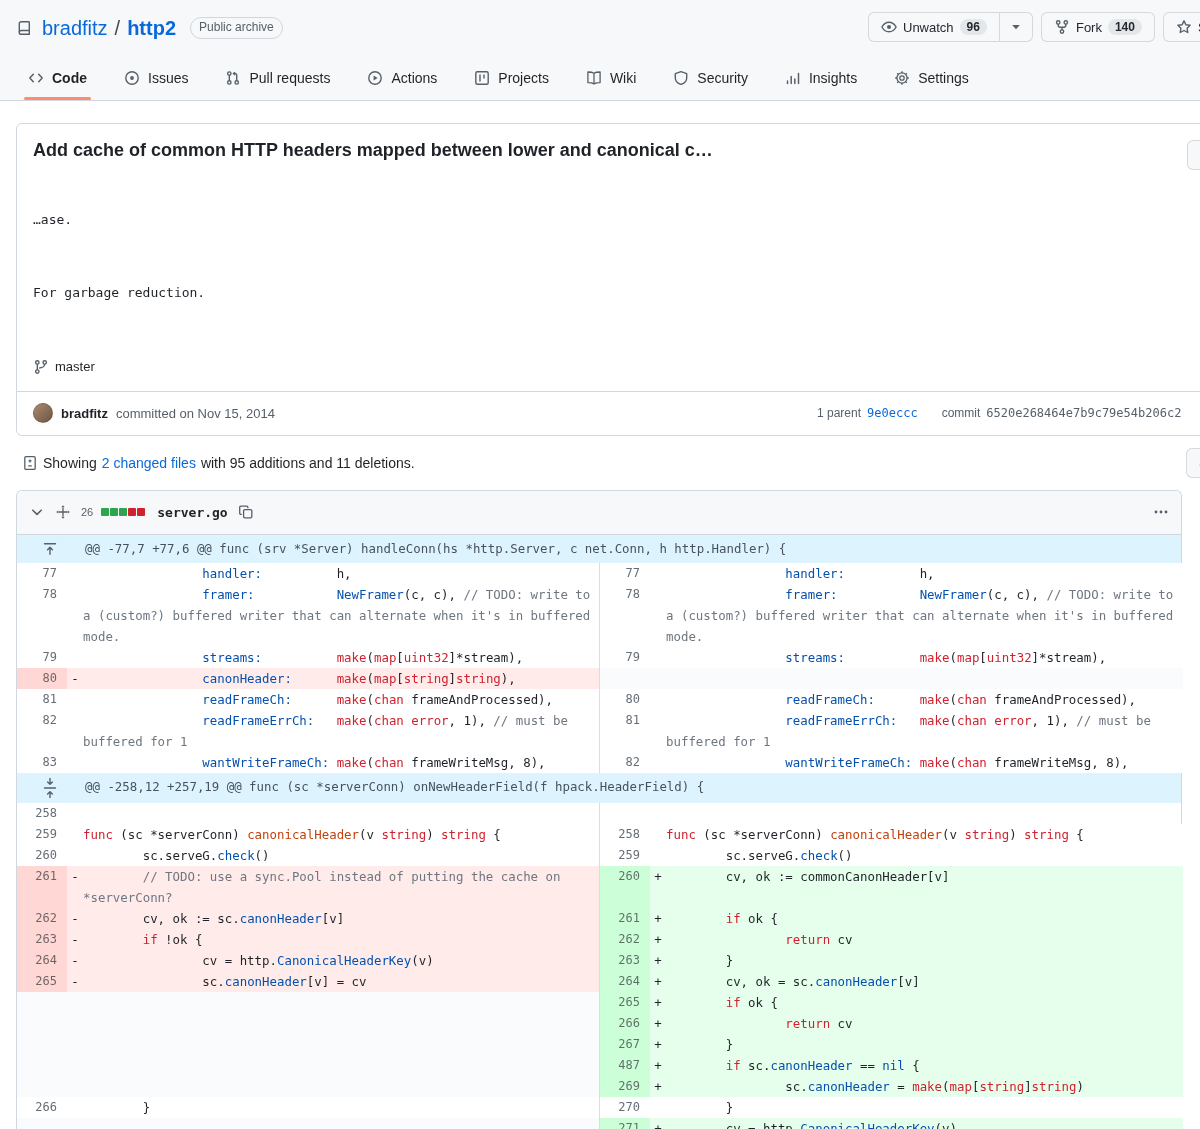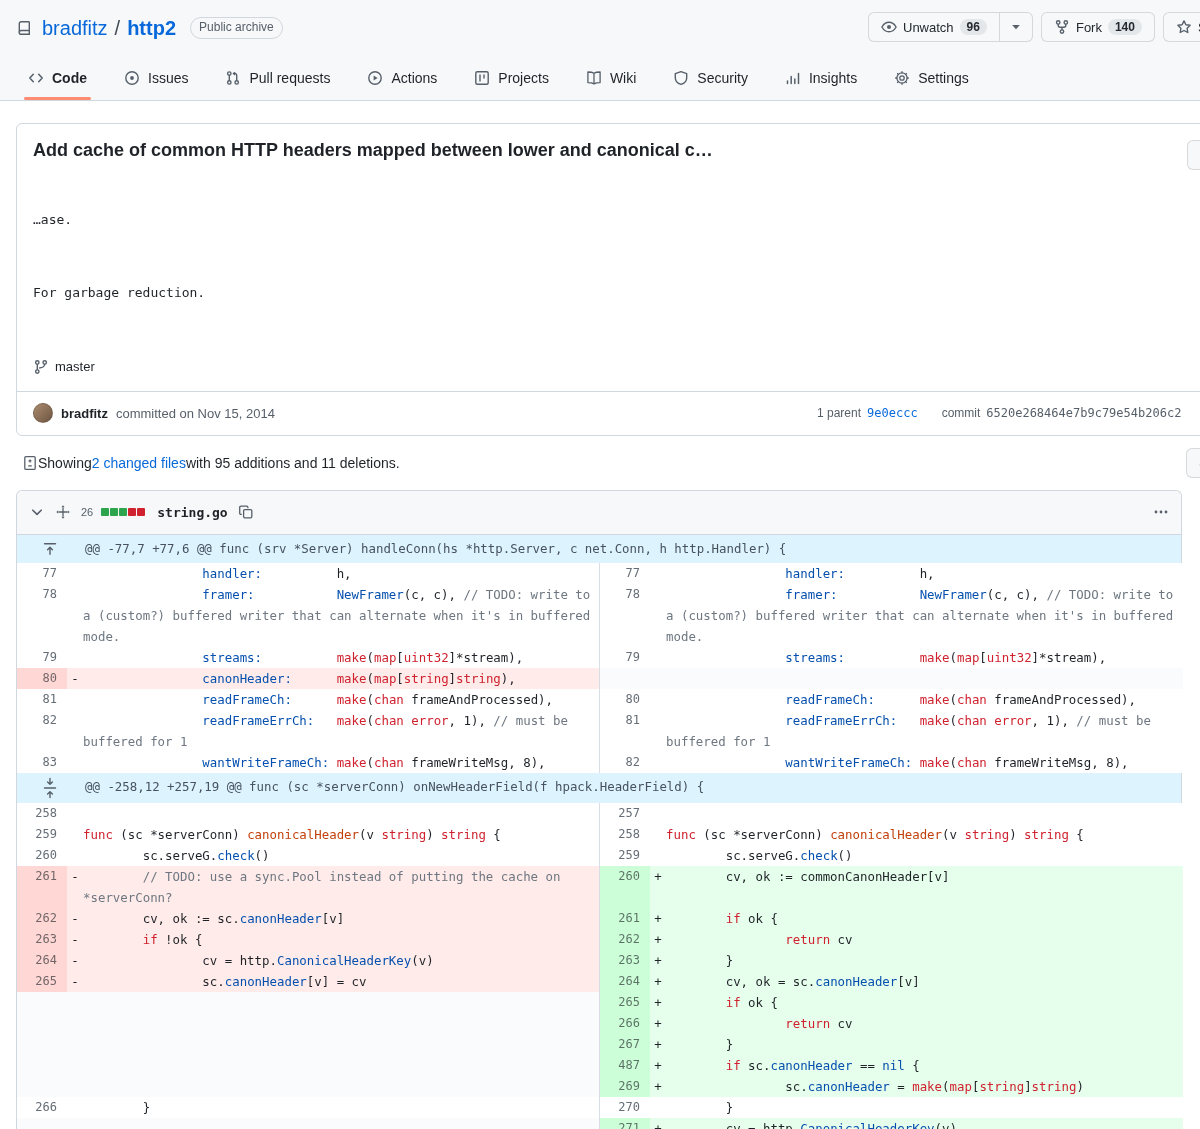--- a/index.html
+++ b/index.html
@@ -46,21 +46,21 @@
   .browse-btn { position:absolute; top:16px; left:1170px; color:#0969da; }
   .commit-foot { position:relative; display:flex; align-items:center; gap:8px; border-top:1px solid #d0d7de; padding:10px 16px; font-size:13px; min-height:44px; }
   .avatar { width:20px; height:20px; border-radius:50%; background:linear-gradient(135deg,#a98a6d,#6f5643); flex:none; border:1px solid rgba(31,35,40,.15); }
   .author { font-weight:600; color:#1f2328; text-decoration:none; }
   .commit-meta { position:absolute; left:800px; top:50%; transform:translateY(-50%); display:flex; align-items:center; gap:6px; font-size:12px; color:#57606a; white-space:nowrap; }
   .sha { font-size:12px; }
   .sha.parent { color:#0969da; text-decoration:none; }
   .meta-gap { margin-left:18px; }
 
   
-  .summary-row { display:flex; align-items:center; margin:12px 16px; padding-left:6px; font-size:14px; position:relative; height:30px; }
+  .summary-row { display:flex; align-items:center; gap:5px; margin:12px 16px; padding-left:6px; font-size:14px; position:relative; height:30px; }
   .link { color:#0969da; text-decoration:none; }
   .split-btn { position:absolute; left:1170px; top:0; }
 
   
   .file-card { margin-left:16px; width:1166px; border:1px solid #d0d7de; border-bottom:0; border-radius:6px 6px 0 0; }
   .file-head { display:flex; align-items:center; gap:8px; padding:9px 10px; background:#f6f8fa; border-bottom:1px solid #d0d7de; border-radius:6px 6px 0 0; height:44px; }
   .chev, .icn-btn { background:none; border:0; color:#57606a; padding:2px; cursor:pointer; }
   .changes-count { font-size:11px; color:#57606a; margin-left:2px; }
   .squares { display:flex; gap:1px; }
   .squares span { width:8px; height:8px; border-radius:1px; display:block; }
@@ -313,21 +313,21 @@
           </svg>
         </span>
       <span class="changes-count">26</span>
       <span class="squares">
           <span class="sq-add"></span>
           <span class="sq-add"></span>
           <span class="sq-add"></span>
           <span class="sq-del"></span>
           <span class="sq-del"></span>
         </span>
-      <a class="file-name mono">string.go</a>
+      <a class="file-name mono">server.go</a>
       <button class="icn-btn"><span class="icn"><svg viewBox="0 0 16 16" width="16" height="16">
               <g fill="none" stroke="currentColor" stroke-width="1.3">
                 <rect x="5.6" y="5.6" width="8.2" height="8.2" rx="1.2"></rect>
                 <path d="M3.8 10.4H2.9c-.7 0-1.2-.5-1.2-1.2V3.4c0-.7.5-1.2 1.2-1.2h5.8c.7 0 1.2.5 1.2 1.2v.9"></path>
               </g>
             </svg></span></button>
       <button class="icn-btn kebab"><span class="icn"><svg viewBox="0 0 16 16" width="16" height="16">
               <g fill="currentColor">
                 <circle cx="3" cy="8" r="1.4"></circle>
                 <circle cx="8" cy="8" r="1.4"></circle>
@@ -446,25 +446,20 @@
             </span>
           </div>
           <div class="hunk-text">@@ -258,12 +257,19 @@ func (sc *serverConn) onNewHeaderField(f hpack.HeaderField) {</div>
         </div>
         <div class="diff-row">
           <div class="half left">
             <div class="num n-ctx">258</div>
             <div class="marker c-ctx"></div>
             <div class="code c-ctx"></div>
           </div>
-          <div class="half right">
-            <div class="num n-ctx">257</div>
-            <div class="marker c-ctx"></div>
-            <div class="code c-ctx"></div>
-          </div>
         </div>
         <div class="diff-row">
           <div class="half left">
             <div class="num n-ctx">259</div>
             <div class="marker c-ctx"></div>
             <div class="code c-ctx"><span class="sg-k">func</span><span class="sg-p"> (sc *serverConn) </span><span class="sg-f">canonicalHeader</span><span class="sg-p">(v </span><span class="sg-k">string</span><span class="sg-p">) </span><span class="sg-k">string</span><span class="sg-p"> {</span></div>
           </div>
           <div class="half right">
             <div class="num n-ctx">258</div>
             <div class="marker c-ctx"></div>

